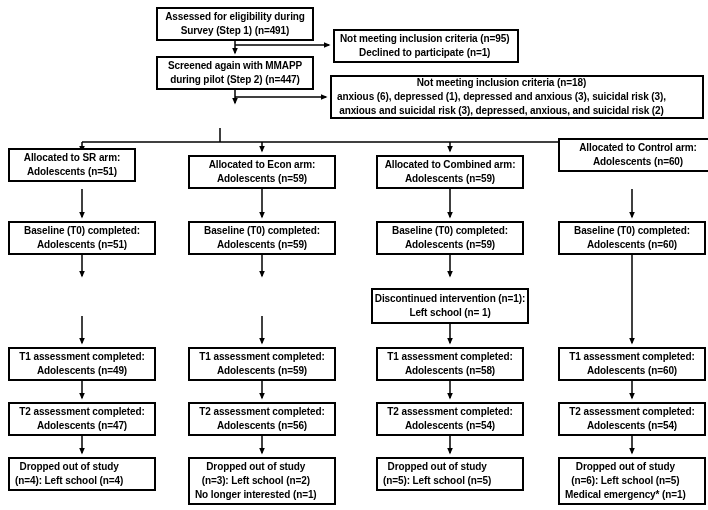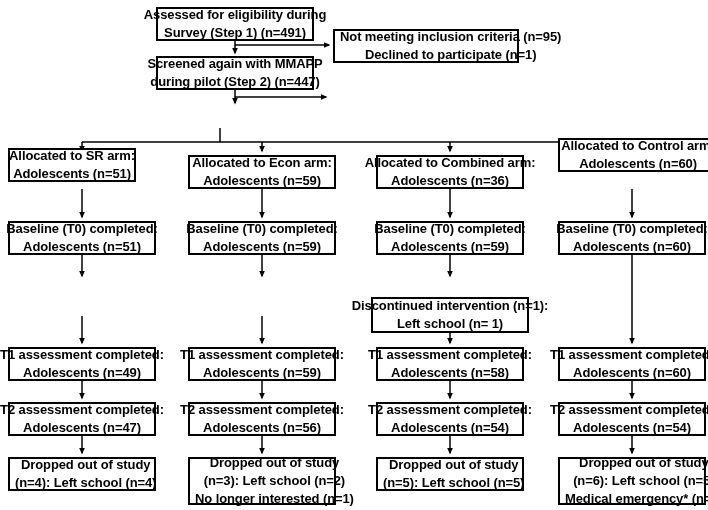--- a/index.html
+++ b/index.html
@@ -12,21 +12,21 @@
     overflow: hidden;
   }
   svg.arrows { position: absolute; left: 0; top: 0; }
   .box {
     position: absolute;
     box-sizing: border-box;
     background: #ffffff;
     border: 2px solid #000000;
     color: #000000;
     font-weight: bold;
-    font-size: 13px;
+    font-size: 10px;
     line-height: 1.4;
     letter-spacing: -0.1px;
     white-space: pre;
     display: flex;
     flex-direction: column;
     justify-content: center;
     padding: 15px 3px;
   }
   .tc { align-items: center; text-align: center; }
   .tl { align-items: flex-start; text-align: center; padding-left: 5px; }
@@ -80,20 +80,23 @@
       <line x1="632" y1="436" x2="632" y2="453" marker-end="url(#arw)"></line>
     </g>
   </svg>
 
   <div class="box tc" style="left:156px; top:7px;  width:158px; height:34px">Assessed for eligibility during
 Survey (Step 1) (n=491)</div>
   <div class="box tl" style="left:333px; top:29px; width:186px; height:32px">Not meeting inclusion criteria (n=95)
 Declined to participate (n=1)</div>
   <div class="box tc" style="left:156px; top:56px; width:158px; height:34px">Screened again with MMAPP
 during pilot (Step 2) (n=447)</div>
+  <div class="box tl" style="left:330px; top:75px; width:374px; height:44px">Not meeting inclusion criteria (n=18)
+anxious (6), depressed (1), depressed and anxious (3), suicidal risk (3),
+anxious and suicidal risk (3), depressed, anxious, and suicidal risk (2)</div>
 
   <div class="box tc" style="left:8px;   top:148px; width:128px; height:34px">Allocated to SR arm:
 Adolescents (n=51)</div>
   <div class="box tc" style="left:8px;   top:221px; width:148px; height:34px">Baseline (T0) completed:
 Adolescents (n=51)</div>
   <div class="box tc" style="left:8px;   top:347px; width:148px; height:34px">T1 assessment completed:
 Adolescents (n=49)</div>
   <div class="box tc" style="left:8px;   top:402px; width:148px; height:34px">T2 assessment completed:
 Adolescents (n=47)</div>
   <div class="box tl" style="left:8px;   top:457px; width:148px; height:34px">Dropped out of study
@@ -105,24 +108,24 @@
 Adolescents (n=59)</div>
   <div class="box tc" style="left:188px; top:347px; width:148px; height:34px">T1 assessment completed:
 Adolescents (n=59)</div>
   <div class="box tc" style="left:188px; top:402px; width:148px; height:34px">T2 assessment completed:
 Adolescents (n=56)</div>
   <div class="box tl" style="left:188px; top:457px; width:148px; height:48px">Dropped out of study
 (n=3): Left school (n=2)
 No longer interested (n=1)</div>
 
   <div class="box tc" style="left:376px; top:155px; width:148px; height:34px">Allocated to Combined arm:
-Adolescents (n=36)</div>
+Adolescents (n=59)</div>
   <div class="box tc" style="left:376px; top:221px; width:148px; height:34px">Baseline (T0) completed:
 Adolescents (n=59)</div>
-  <div class="box tc" style="left:371px; top:297px; width:158px; height:36px">Discontinued intervention (n=1):
+  <div class="box tc" style="left:371px; top:288px; width:158px; height:36px">Discontinued intervention (n=1):
 Left school (n= 1)</div>
   <div class="box tc" style="left:376px; top:347px; width:148px; height:34px">T1 assessment completed:
 Adolescents (n=58)</div>
   <div class="box tc" style="left:376px; top:402px; width:148px; height:34px">T2 assessment completed:
 Adolescents (n=54)</div>
   <div class="box tl" style="left:376px; top:457px; width:148px; height:34px">Dropped out of study
 (n=5): Left school (n=5)</div>
 
   <div class="box tc" style="left:558px; top:138px; width:160px; height:34px">Allocated to Control arm:
 Adolescents (n=60)</div>

